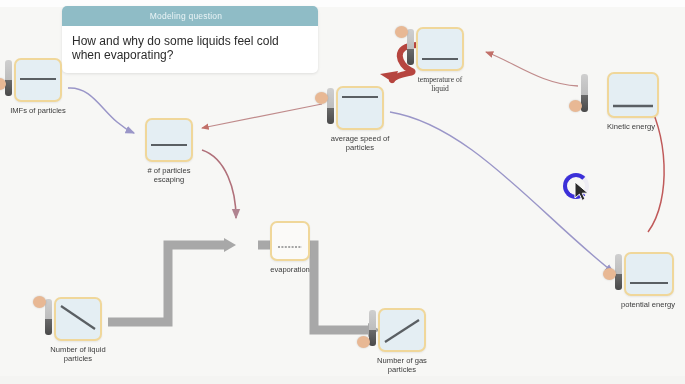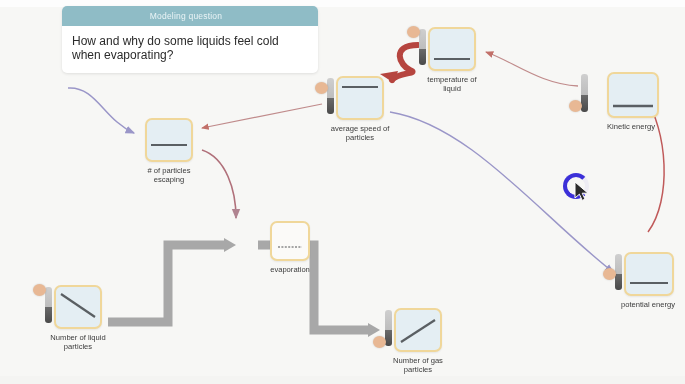--- a/index.html
+++ b/index.html
@@ -180,45 +180,56 @@
     <path d="M390,112 C470,125 540,215 613,272" fill="none" stroke="#9a96c8" stroke-width="1.4" marker-end="url(#ah-purple)"></path>
 
     <path d="M648,232 C672,200 668,130 644,96" fill="none" stroke="#c05a5a" stroke-width="1.5" marker-end="url(#ah-red)"></path>
   </svg>
 
   <div class="question-card">
     <div class="question-header">Modeling question</div>
     <div class="question-body">How and why do some liquids feel cold when evaporating?</div>
   </div>
 
+  <div class="node" style="left:14px; top:58px;">
+    <div class="node-box">
+      <svg width="44" height="40" viewBox="0 0 44 40">
+        <line x1="4" y1="19" x2="40" y2="19" stroke="#5a5f63" stroke-width="2.2"></line>
+      </svg>
+    </div>
+    <div class="slider">
+      <div class="slider-knob" style="top:18px;"></div>
+    </div>
+    <div class="node-label">IMFs of particles</div>
+  </div>
 
   <div class="node" style="left:145px; top:118px;">
     <div class="node-box">
       <svg width="44" height="40" viewBox="0 0 44 40">
         <line x1="4" y1="25" x2="40" y2="25" stroke="#5a5f63" stroke-width="2.2"></line>
       </svg>
     </div>
     <div class="node-label" style="white-space:pre-line;"># of particles
 escaping</div>
   </div>
 
-  <div class="node" style="left:336px; top:76px;">
+  <div class="node" style="left:336px; top:86px;">
     <div class="node-box">
       <svg width="44" height="40" viewBox="0 0 44 40">
         <line x1="4" y1="9" x2="40" y2="9" stroke="#5a5f63" stroke-width="2.2"></line>
       </svg>
     </div>
     <div class="slider">
       <div class="slider-knob" style="top:4px;"></div>
     </div>
     <div class="node-label" style="white-space:pre-line;">average speed of
 particles</div>
   </div>
 
-  <div class="node" style="left:428px; top:27px;">
+  <div class="node" style="left:416px; top:27px;font-family:Liberation Serif, serif;">
     <div class="node-box">
       <svg width="44" height="40" viewBox="0 0 44 40">
         <line x1="4" y1="30" x2="40" y2="30" stroke="#5a5f63" stroke-width="2.2"></line>
       </svg>
     </div>
     <div class="slider">
       <div class="slider-knob" style="top:-3px;"></div>
     </div>
     <div class="node-label" style="white-space:pre-line;">temperature of
 liquid</div>
@@ -250,34 +261,34 @@
 
   <div class="node" style="left:226px; top:221px;padding-left:44px;">
     <div class="node-box plain" style="width:40px;height:40px;">
       <svg width="36" height="36" viewBox="0 0 36 36">
         <line x1="6" y1="24" x2="30" y2="24" stroke="#8a8a8a" stroke-width="1.6" stroke-dasharray="2 1.4"></line>
       </svg>
     </div>
     <div class="node-label" style="margin-left:-23px;">evaporation</div>
   </div>
 
-  <div class="node" style="left:54px; top:285px;">
+  <div class="node" style="left:54px; top:297px;">
     <div class="node-box">
       <svg width="44" height="40" viewBox="0 0 44 40">
         <line x1="5" y1="7" x2="39" y2="30" stroke="#5a5f63" stroke-width="2.2"></line>
       </svg>
     </div>
     <div class="slider">
       <div class="slider-knob" style="top:-3px;"></div>
     </div>
     <div class="node-label" style="white-space:pre-line;">Number of liquid
 particles</div>
   </div>
 
-  <div class="node" style="left:394px; top:308px;">
+  <div class="node" style="left:378px; top:308px;">
     <div class="node-box">
       <svg width="44" height="40" viewBox="0 0 44 40">
         <line x1="5" y1="32" x2="39" y2="10" stroke="#5a5f63" stroke-width="2.2"></line>
       </svg>
     </div>
     <div class="slider">
       <div class="slider-knob" style="top:26px;"></div>
     </div>
     <div class="node-label" style="white-space:pre-line;">Number of gas
 particles</div>

